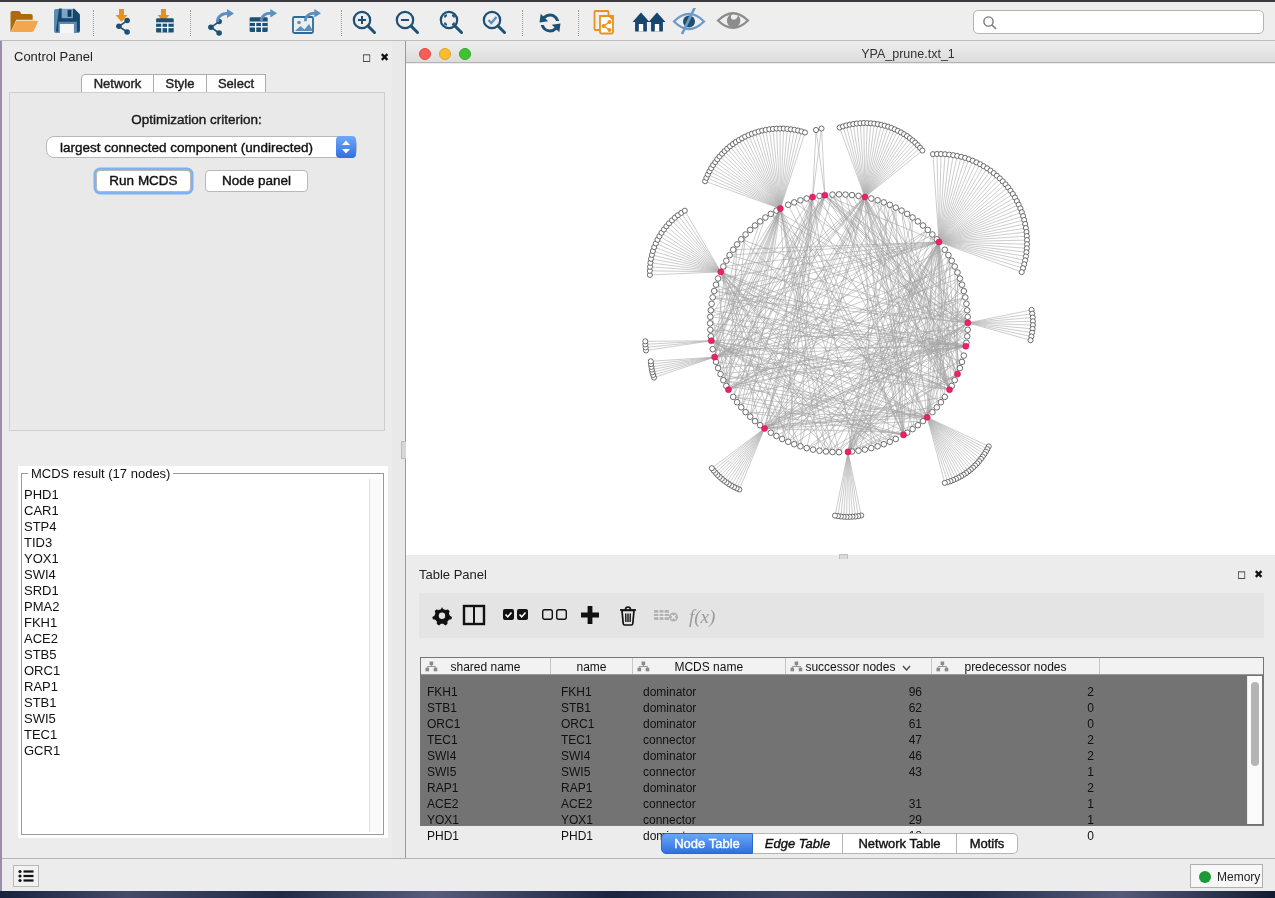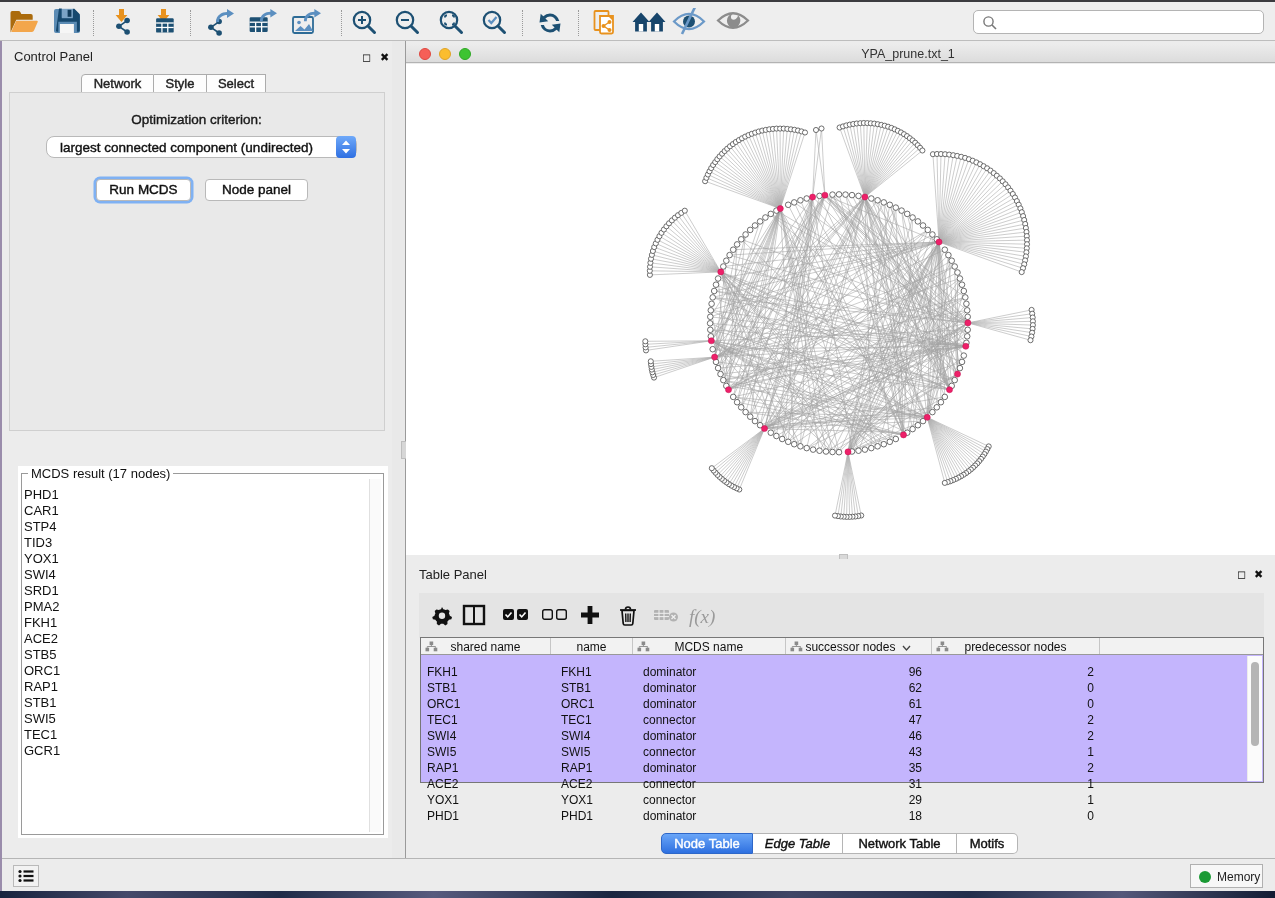--- a/index.html
+++ b/index.html
@@ -19,21 +19,21 @@
 #cp-title { position:absolute; left:13px; top:8px; font-size:13px; color:#222; }
 .winbtn { position:absolute; top:10px; font-size:11px; color:#111; }
 #cp-tabs { position:absolute; left:80px; top:33px; height:19px; }
 .cptab { position:absolute; top:0; height:19px; border:1px solid #acacac; background:#fdfdfd; font-size:13px; color:#222; text-align:center; line-height:18px; -webkit-text-stroke:0.4px; }
 .cptab.sel { background:linear-gradient(#6aa6f8,#2e70e0); color:#fff; border-color:#2e67c8;margin-top:44px; }
 #cp-body { position:absolute; left:8px; top:51px; width:376px; height:339px; background:#e9e9e9; border:1px solid #cfcfcf; }
 #opt-label { position:absolute; left:0; top:71px; width:391px; text-align:center; font-size:13.5px; color:#1a1a1a; -webkit-text-stroke:0.4px; }
 #combo { position:absolute; left:45px; top:95px; width:311px; height:22px; background:#fff; border:1px solid #b9b9b9; border-radius:8px; }
 #combo-text { position:absolute; left:13px; top:3px; font-size:13.5px; color:#111; -webkit-text-stroke:0.4px; }
 #combo-btn { position:absolute; right:0px; top:-1px; width:20px; height:22px; background:linear-gradient(#6fa9f9,#2e6fe2); border-radius:4px; }
-.btn { position:absolute; height:22px; background:#fff; border:1px solid #b9b9b9; border-radius:4px; font-size:13.5px; color:#111; text-align:center; line-height:20px;margin-top:9px; -webkit-text-stroke:0.4px; }
+.btn { position:absolute; height:22px; background:#fff; border:1px solid #b9b9b9; border-radius:4px; font-size:13.5px; color:#111; text-align:center; line-height:20px; -webkit-text-stroke:0.4px; }
 #btn-run { left:95px; top:129px; width:95px; box-shadow:0 0 0 2.5px #7fb1f3; }
 #btn-close { left:204px; top:129px; width:103px; }
 #mcds-box { position:absolute; left:17px; top:425px; width:370px; height:372px; background:#fff; }
 #mcds-border { position:absolute; left:3px; top:7px; right:4px; bottom:3px; border:1px solid #9a9a9a; }
 #mcds-title { position:absolute; left:10px; top:0px; background:#fff; padding:0 3px; font-size:13px; color:#111; }
 #mcds-list { position:absolute; left:6px; top:21px; font-size:13px; color:#111; line-height:16px; }
 #mcds-sb { position:absolute; right:7px; top:13px; width:12px; bottom:6px; background:#fafafa; border-left:1px solid #e0e0e0; }
 
 
 #vdiv { left:392px; top:41px; width:14px; height:817px; background:#e9e9e9; border-right:1px solid #9a9a9a; }
@@ -47,21 +47,21 @@
 #net-canvas { position:absolute; left:0; top:20px; width:869px; height:491px; background:#fff; overflow:hidden; }
 
 
 #hsplit { left:406px; top:556px; width:869px; height:3px; background:#ececec; }
 #hsplit-h { position:absolute; left:433px; top:-2px; width:9px; height:6px; background:#d9d9d9; border:1px solid #c0c0c0; }
 
 
 #tpanel { left:406px; top:559px; width:869px; height:299px; background:#ececec; }
 #tp-title { position:absolute; left:13px; top:8px; font-size:13px; color:#222; }
 #tp-toolbar { position:absolute; left:13px; top:34px; width:845px; height:45px; background:#e4e4e4; }
-#tbl { position:absolute; left:14px; top:78px; width:844px; height:146px; background:#c4b5fd; border:1px solid #777; }
+#tbl { position:absolute; left:14px; top:98px; width:844px; height:169px; background:#737373; border:1px solid #777; }
 #tbl-head { position:absolute; left:0; top:0; width:842px; height:17px; background:#f2f2f2; border-bottom:1px solid #999; font-size:12px; color:#111; }
 .hcell { position:absolute; top:0; height:16px; border-right:1px solid #c6c6c6; }
 .hlabel { position:absolute; top:1.5px; width:100%; text-align:center; font-size:12px; }
 .hicon { position:absolute; left:4px; top:3px; }
 .trow { position:absolute; left:0; width:820px; height:16px; font-size:12px; color:#111; }
 .c1 { position:absolute; left:6px; top:1px; }
 .c2 { position:absolute; left:140px; top:1px; }
 .c3 { position:absolute; left:222px; top:1px; }
 .c4 { position:absolute; left:0; top:1px; width:501px; text-align:right; }
 .c5 { position:absolute; left:0; top:1px; width:673px; text-align:right; }
@@ -1224,21 +1224,20 @@
           <span class="c1">SWI5</span>
           <span class="c2">SWI5</span>
           <span class="c3">connector</span>
           <span class="c4">43</span>
           <span class="c5">1</span>
         </div>
         <div class="trow" style="top:122px;">
           <span class="c1">RAP1</span>
           <span class="c2">RAP1</span>
           <span class="c3">dominator</span>
-          <span class="c4">35</span>
           <span class="c5">2</span>
         </div>
         <div class="trow" style="top:138px;">
           <span class="c1">ACE2</span>
           <span class="c2">ACE2</span>
           <span class="c3">connector</span>
           <span class="c4">31</span>
           <span class="c5">1</span>
         </div>
         <div class="trow" style="top:154px;">

